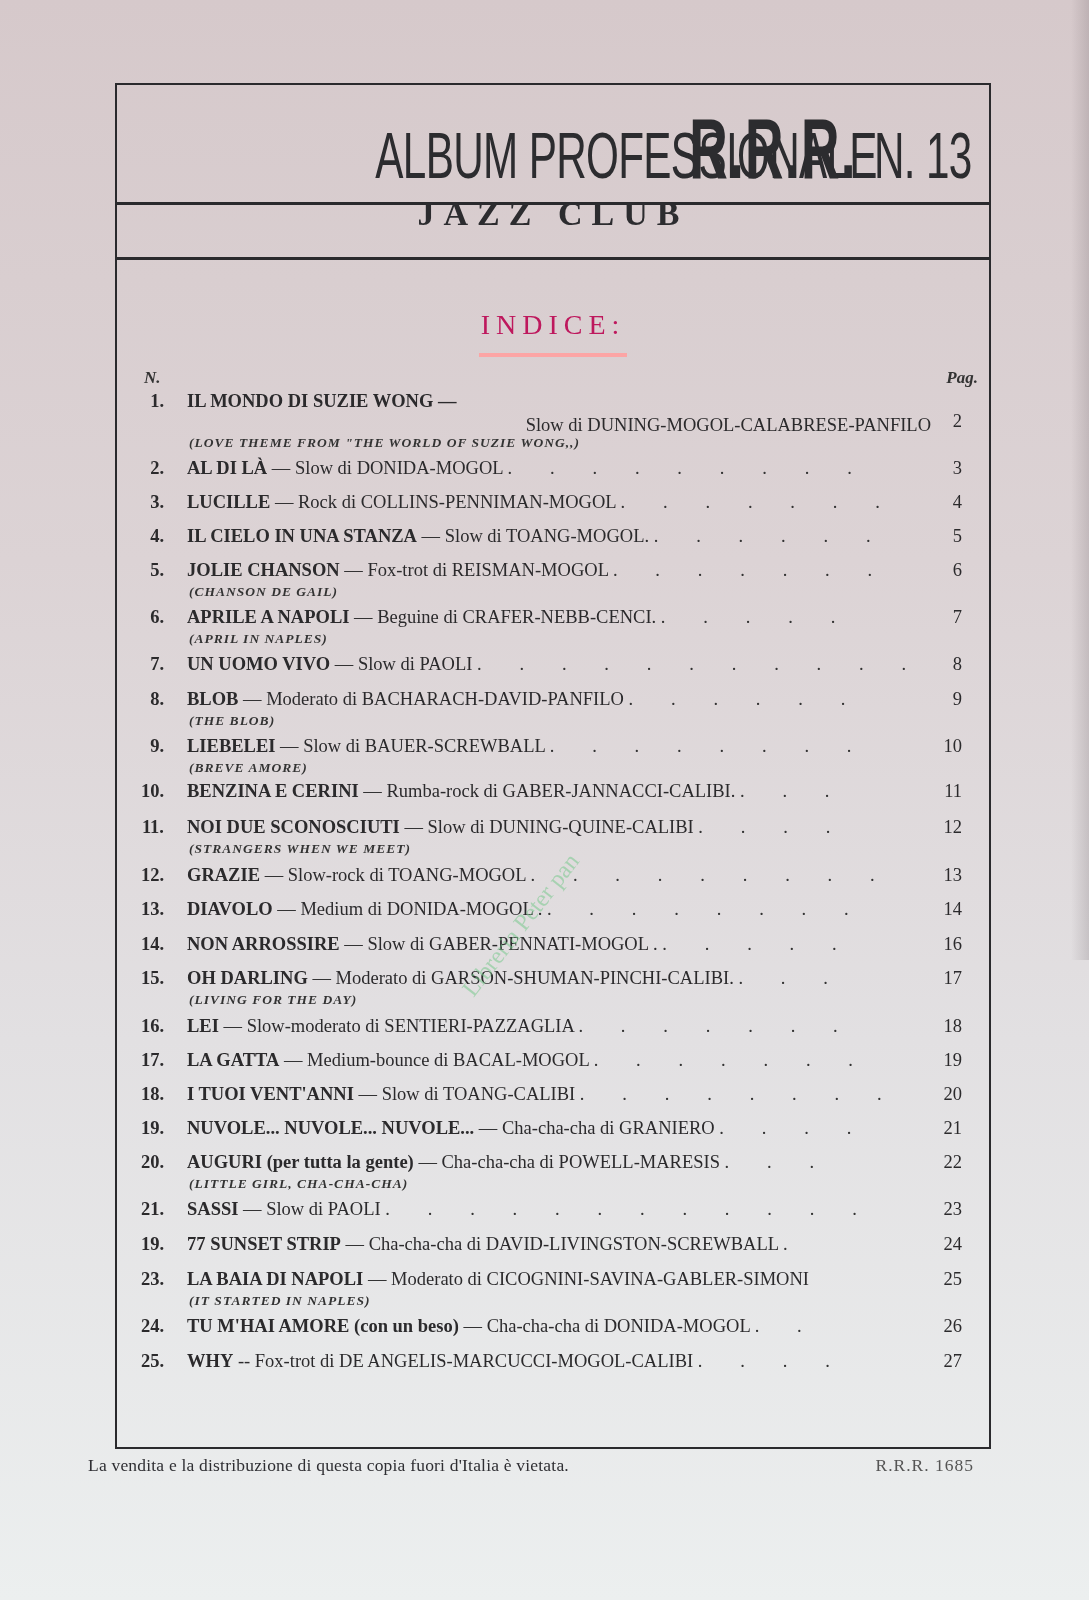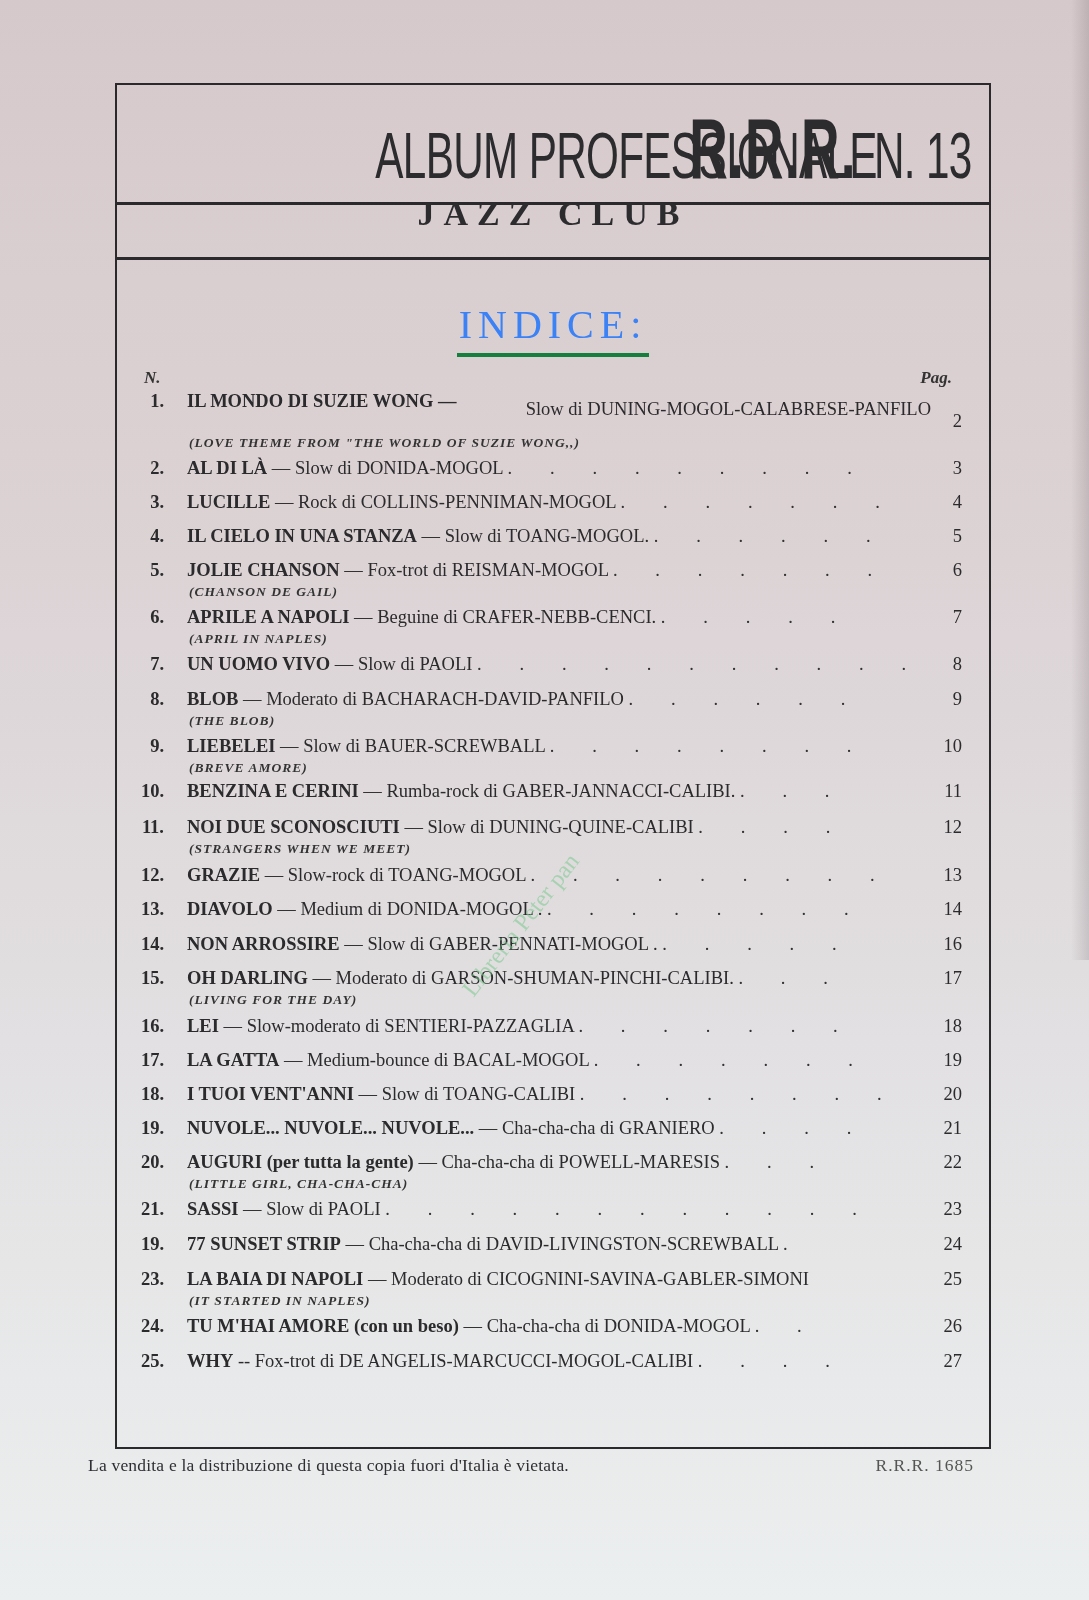--- a/index.html
+++ b/index.html
@@ -34,40 +34,40 @@
     .subtitle {
       position: absolute; left: 0; top: 110px; width: 100%; text-align: center;
       font-family: "Liberation Serif", "DejaVu Serif", serif;
       font-weight: bold; font-size: 34px; letter-spacing: 9px; color: #2c2c2f;
     }
     .indice {
       position: absolute; left: 0; top: 218px; width: 100%; text-align: center;
     }
     .indice span {
       display: inline-block; font-family: "Liberation Serif", "DejaVu Serif", serif;
-      font-size: 40px; letter-spacing: 6px; color: #3b82f6;
-      padding: 0 2px 6px 2px; border-bottom: 4px solid #15803d; line-height: 44px;
+      font-size: 28px; letter-spacing: 6px; color: #be185d;
+      padding: 0 2px 6px 2px; border-bottom: 4px solid #fca5a5; line-height: 44px;
     }
     .col-head {
       position: absolute; top: 283px; font-style: italic; font-weight: bold;
       font-size: 17px; color: #333;
     }
     .col-head.n { left: 27px; }
-    .col-head.pag { right: 37px; font-family: Liberation Serif, serif; }
+    .col-head.pag { right: 11px; font-family: Liberation Serif, serif; }
     .entries { position: absolute; left: 0; top: 0; width: 100%; }
     .entry { position: absolute; left: 0; width: 100%; font-size: 18.5px; line-height: 22px; }
     .entry .num { position: absolute; right: 825px; font-weight: bold; text-align: right; white-space: nowrap; }
     .entry .line { position: absolute; left: 70px; right: 68px; white-space: nowrap; overflow: hidden; }
     .entry .line b { font-weight: bold; }
     .entry .page { position: absolute; right: 27px; text-align: right; width: 40px; white-space: nowrap; }
     .entry .sub {
       position: absolute; left: 72px; top: 22px; font-style: italic; font-weight: bold;
       font-size: 13.5px; letter-spacing: 1px; white-space: nowrap; color: #333;
     }
-    .entry.first .line2 { position: absolute; right: 58px; top: 8px; white-space: nowrap; }
+    .entry.first .line2 { position: absolute; right: 58px; top: 24px; white-space: nowrap; }
     .entry.first .page { top: 20px; }
     .entry.first .sub { top: 42px; }
     .dotfill { color: #333; letter-spacing: 16.6px; }
     .watermark {
       position: absolute; left: 480px; top: 700px; width: 300px;
       transform: rotate(-52deg); transform-origin: left top;
       font-family: "Liberation Serif", "DejaVu Serif", serif; font-size: 24px;
       color: rgba(120, 200, 140, 0.55); white-space: nowrap; pointer-events: none;
       translate: -140px 200px;
     }

